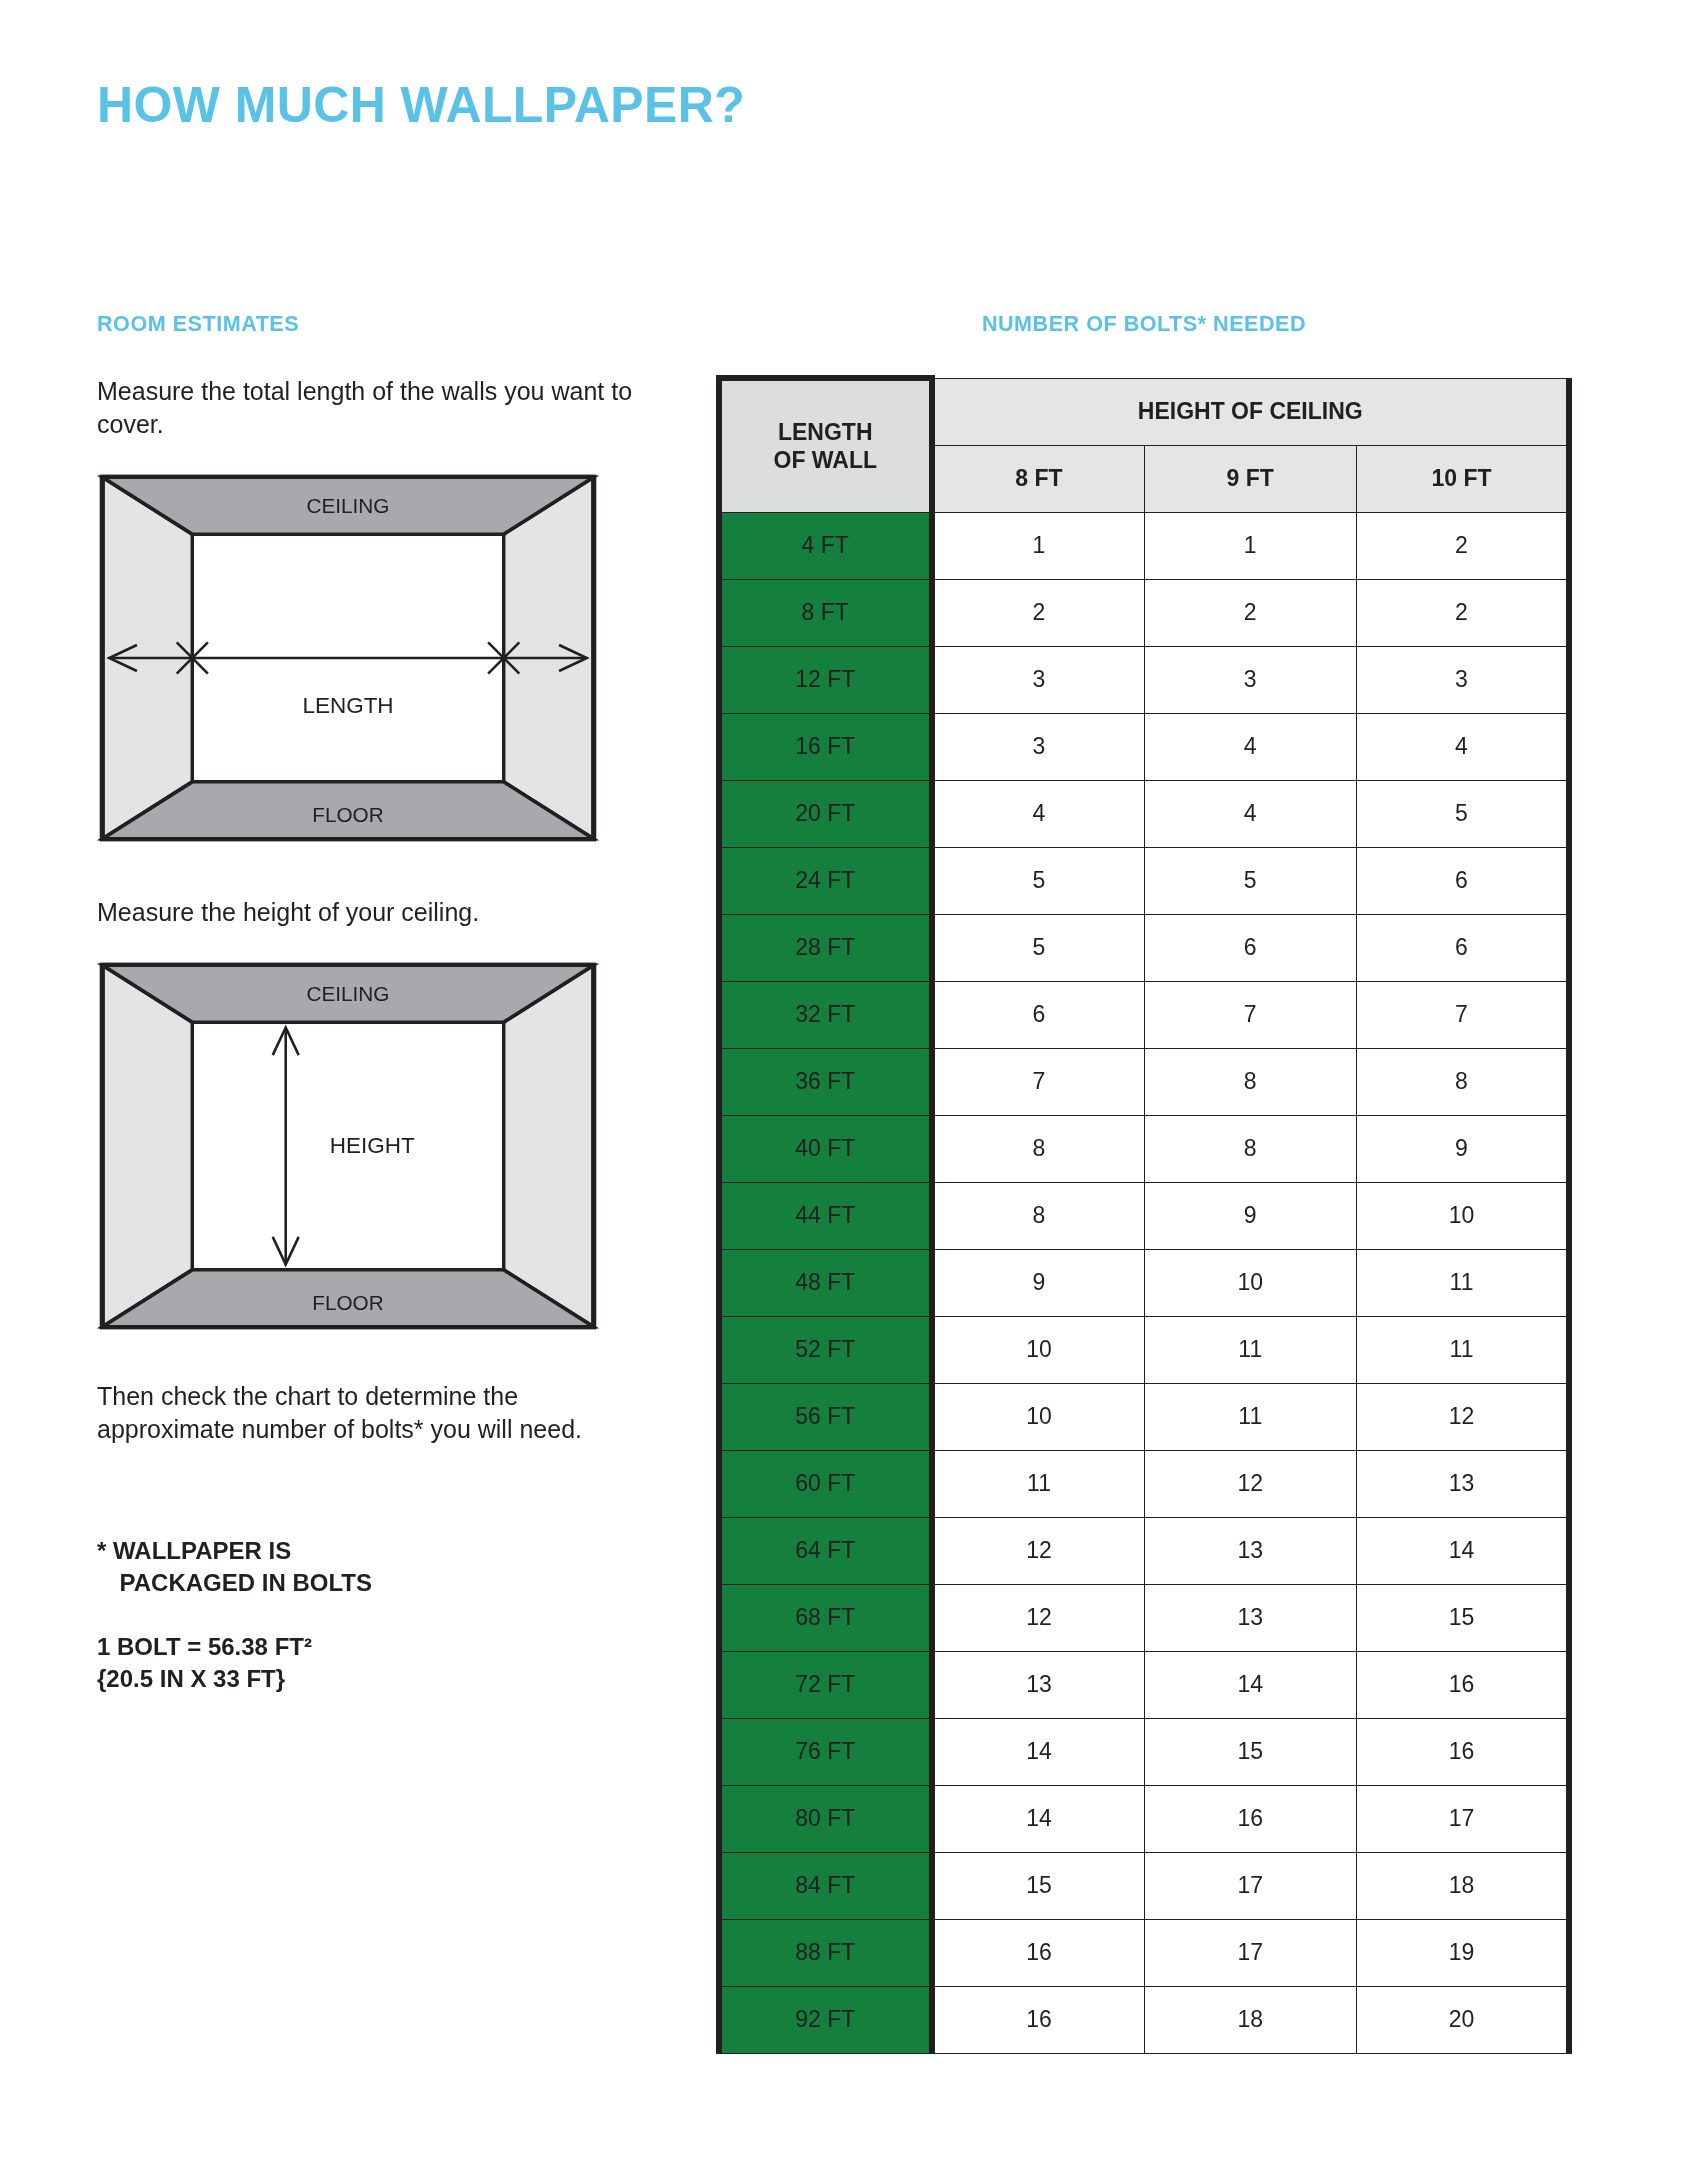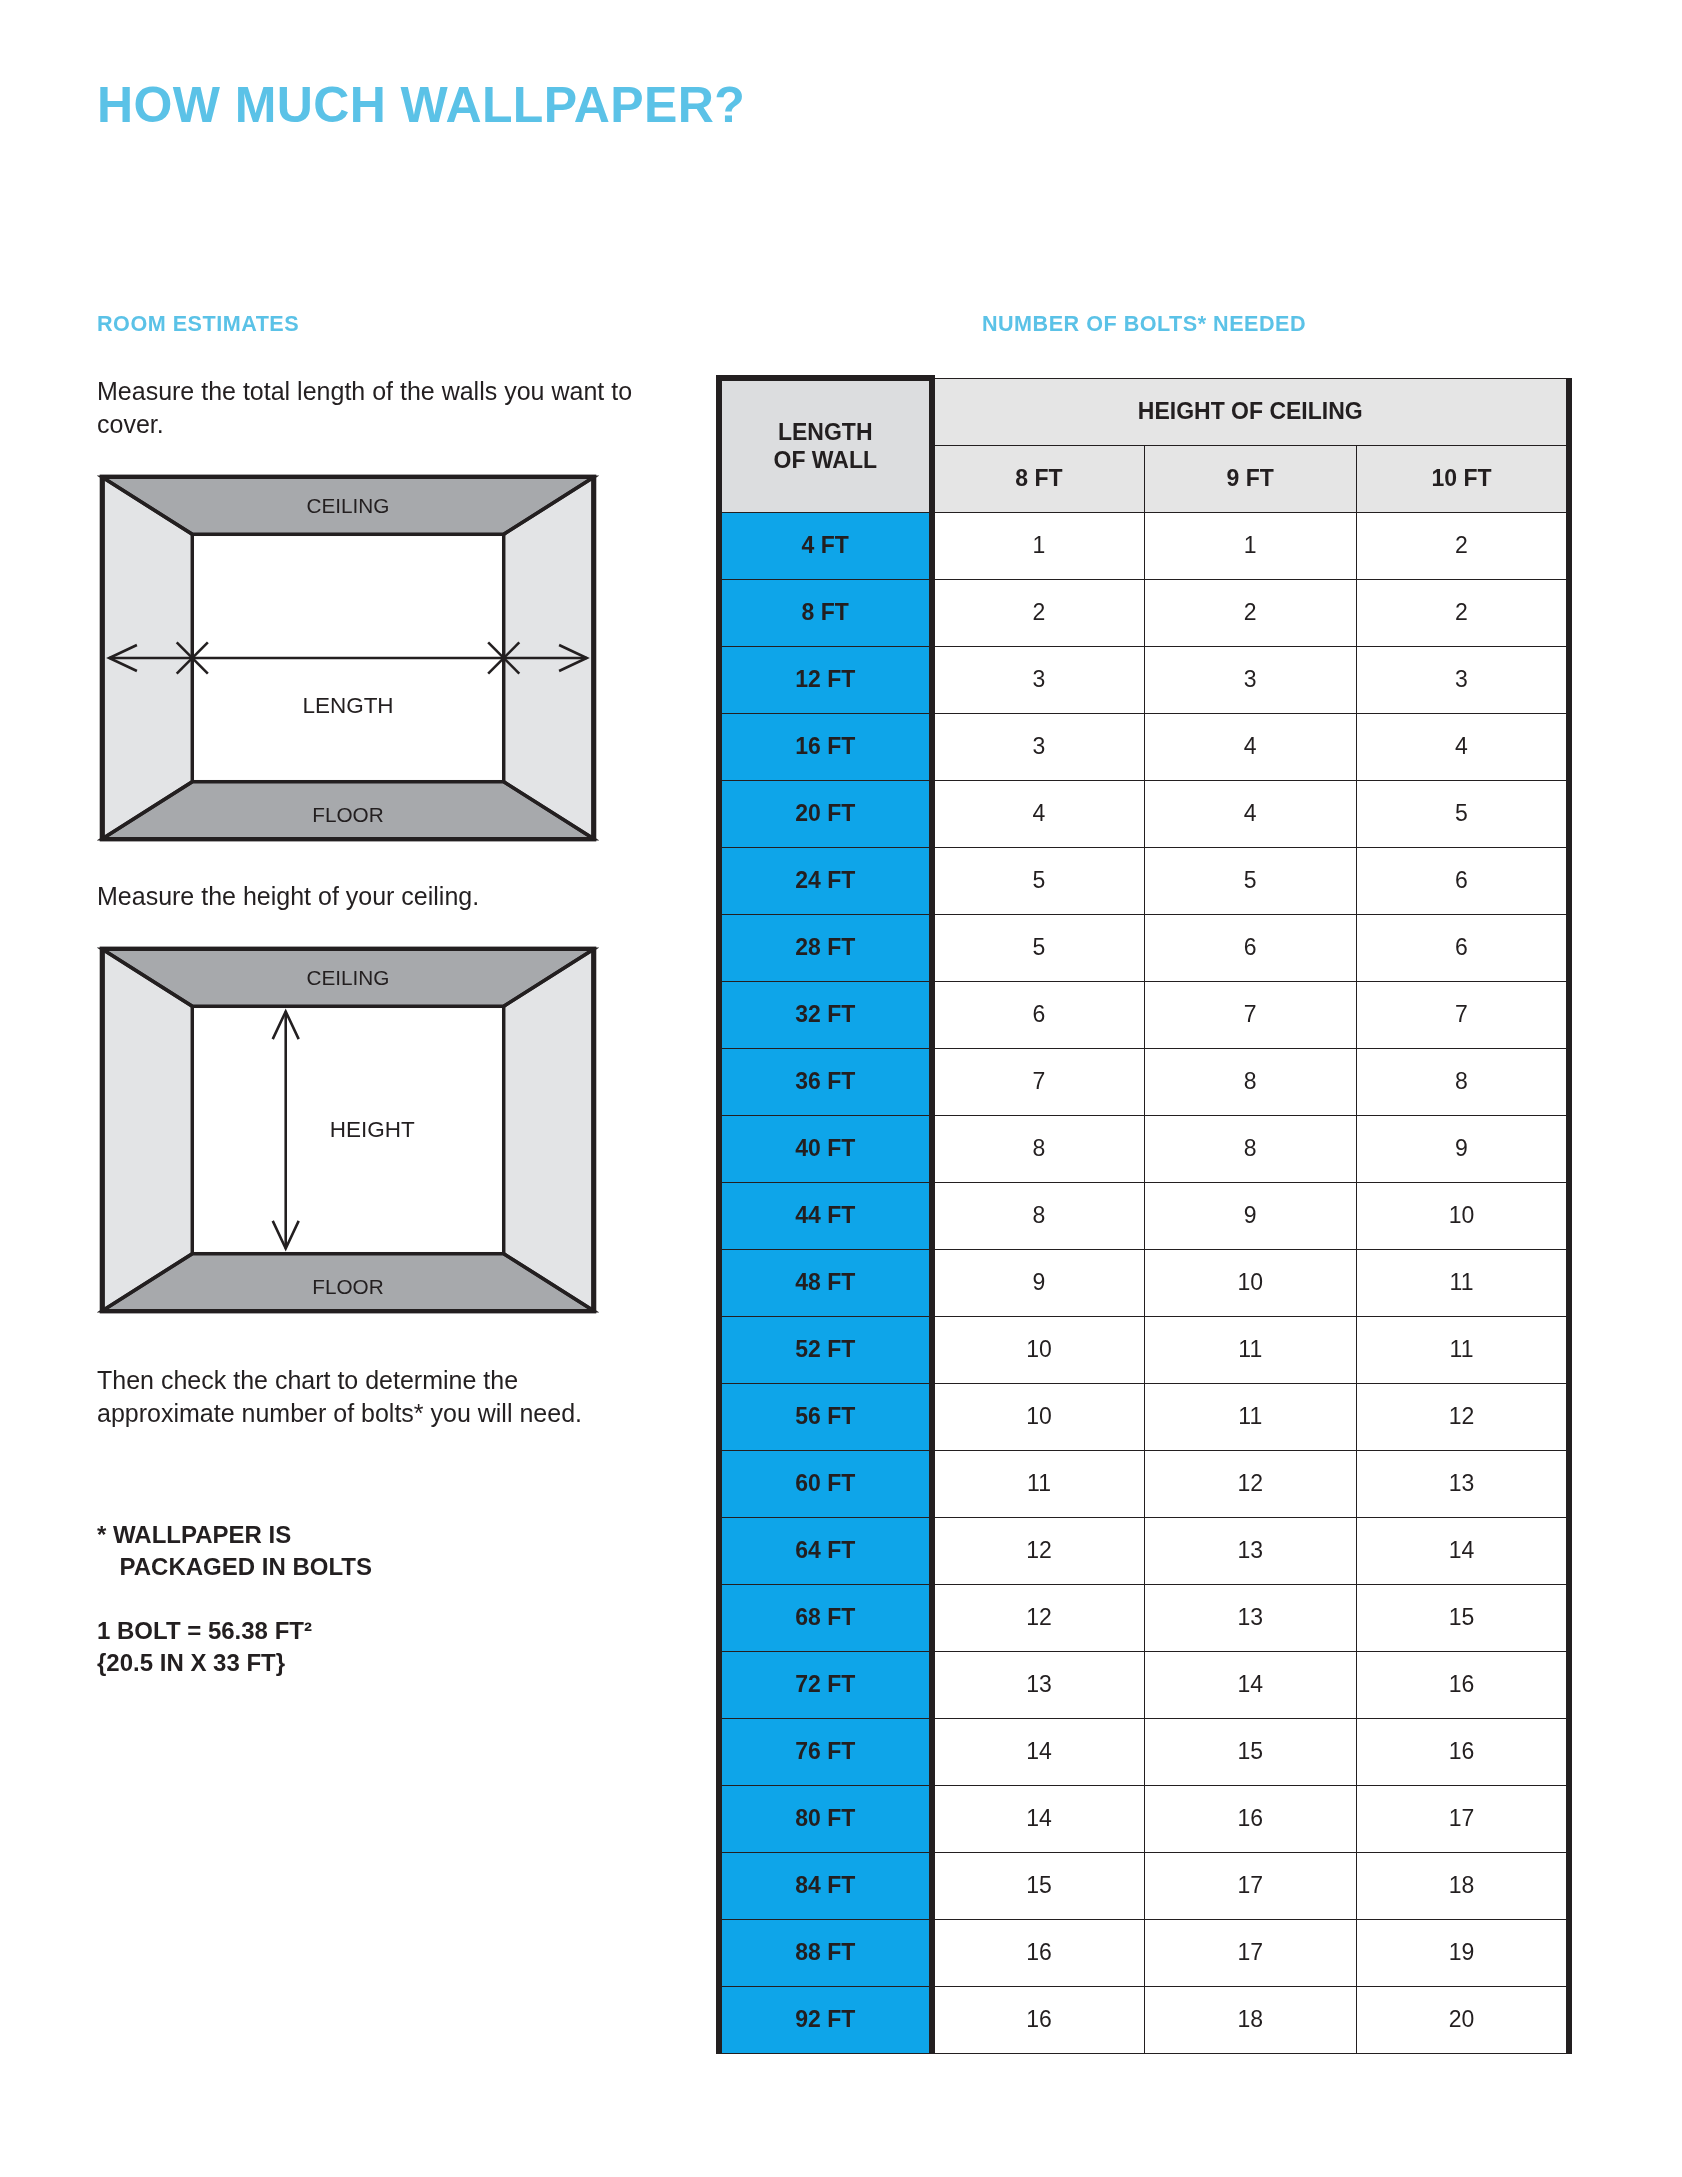--- a/index.html
+++ b/index.html
@@ -106,22 +106,22 @@
     font-size: 23px;
     padding: 0;
     height: 66px;
   }
   .hdr-grey {
     background: #e5e5e5;
     font-weight: bold;
     font-size: 26px;
   }
   .lenwall {
-    background: #0ea5e9;
-    font-weight: bold;
+    background: #15803d;
+    font-weight: normal;
     font-size: 26px;
     border-left: 6px solid #231f20 !important;
     border-right: 6px solid #231f20 !important;
   }
   .lenwall-head {
     background: #dcdddf;
     font-weight: bold;
     font-size: 26px;
     line-height: 1.25;
     border-left: 6px solid #231f20 !important;
@@ -171,21 +171,21 @@
         <line x1="128" y1="197" x2="92" y2="233" stroke="#231f20" stroke-width="3"></line>
         <line x1="452" y1="197" x2="488" y2="233" stroke="#231f20" stroke-width="3"></line>
         <line x1="488" y1="197" x2="452" y2="233" stroke="#231f20" stroke-width="3"></line>
 
         <text x="290" y="47" font-family="Liberation Sans, sans-serif" font-size="24" fill="#231f20" text-anchor="middle">CEILING</text>
         <text x="290" y="404" font-family="Liberation Sans, sans-serif" font-size="24" fill="#231f20" text-anchor="middle">FLOOR</text>
         <text x="290" y="278" font-family="Liberation Sans, sans-serif" font-size="26" fill="#231f20" text-anchor="middle">LENGTH</text>
       </svg>
     </div>
 
-    <p class="para" style="margin-top:36px">Measure the height of your ceiling.</p>
+    <p class="para" style="margin-top:52px">Measure the height of your ceiling.</p>
 
     <div class="diagram">
       <svg width="502" height="372" viewBox="0 0 580 430" xmlns="http://www.w3.org/2000/svg">
         <rect x="6" y="6" width="568" height="418" fill="#e3e4e6" stroke="#231f20" stroke-width="6"></rect>
         <rect x="110" y="72" width="360" height="286" fill="#ffffff" stroke="#231f20" stroke-width="4"></rect>
         <polygon points="6,6 574,6 470,72 110,72" fill="#a7a9ac" stroke="#231f20" stroke-width="4"></polygon>
         <polygon points="6,424 574,424 470,358 110,358" fill="#a7a9ac" stroke="#231f20" stroke-width="4"></polygon>
         <line x1="6" y1="6" x2="110" y2="72" stroke="#231f20" stroke-width="4"></line>
         <line x1="574" y1="6" x2="470" y2="72" stroke="#231f20" stroke-width="4"></line>
         <line x1="6" y1="424" x2="110" y2="358" stroke="#231f20" stroke-width="4"></line>

